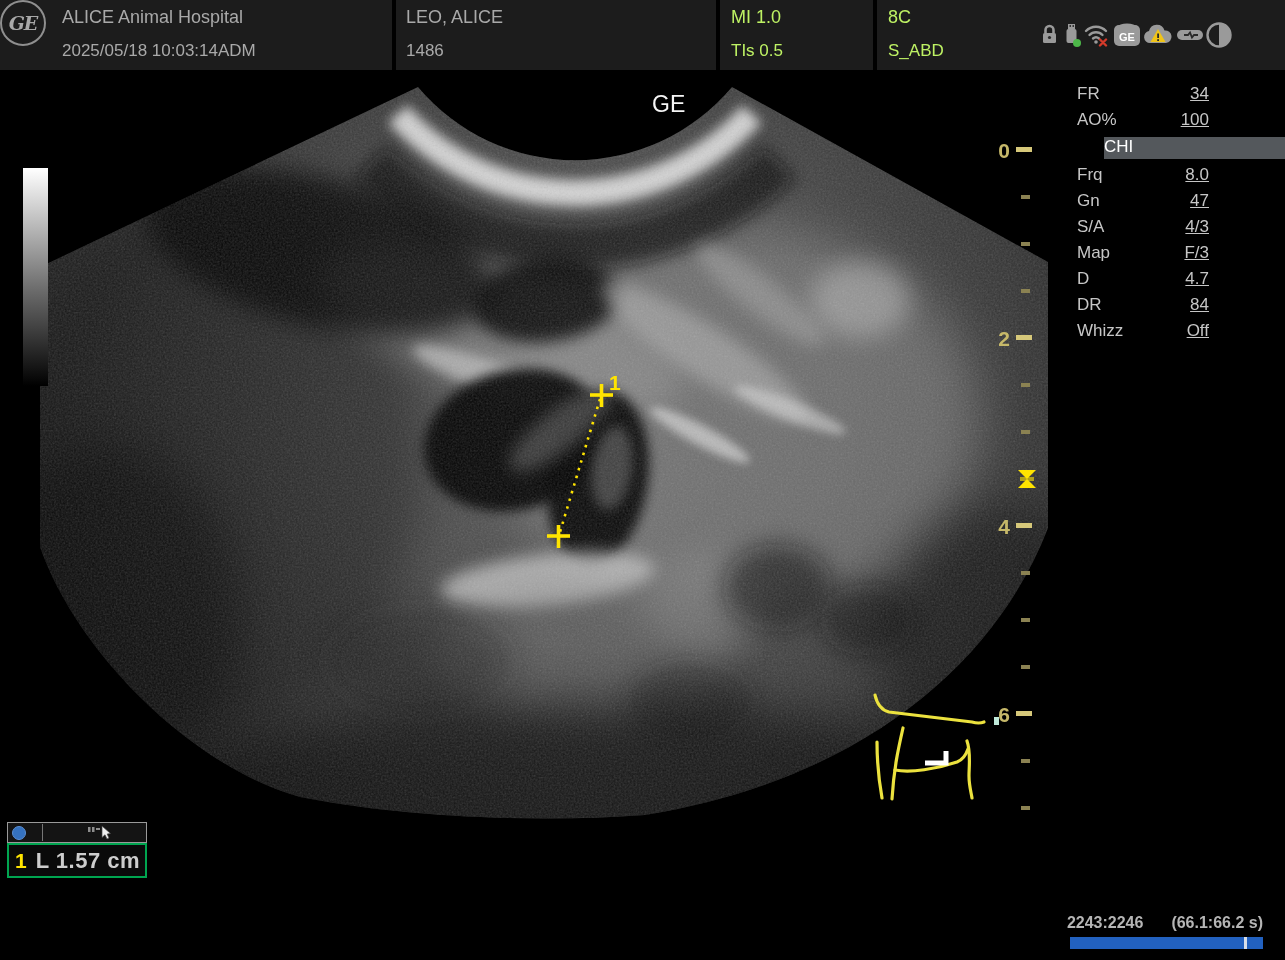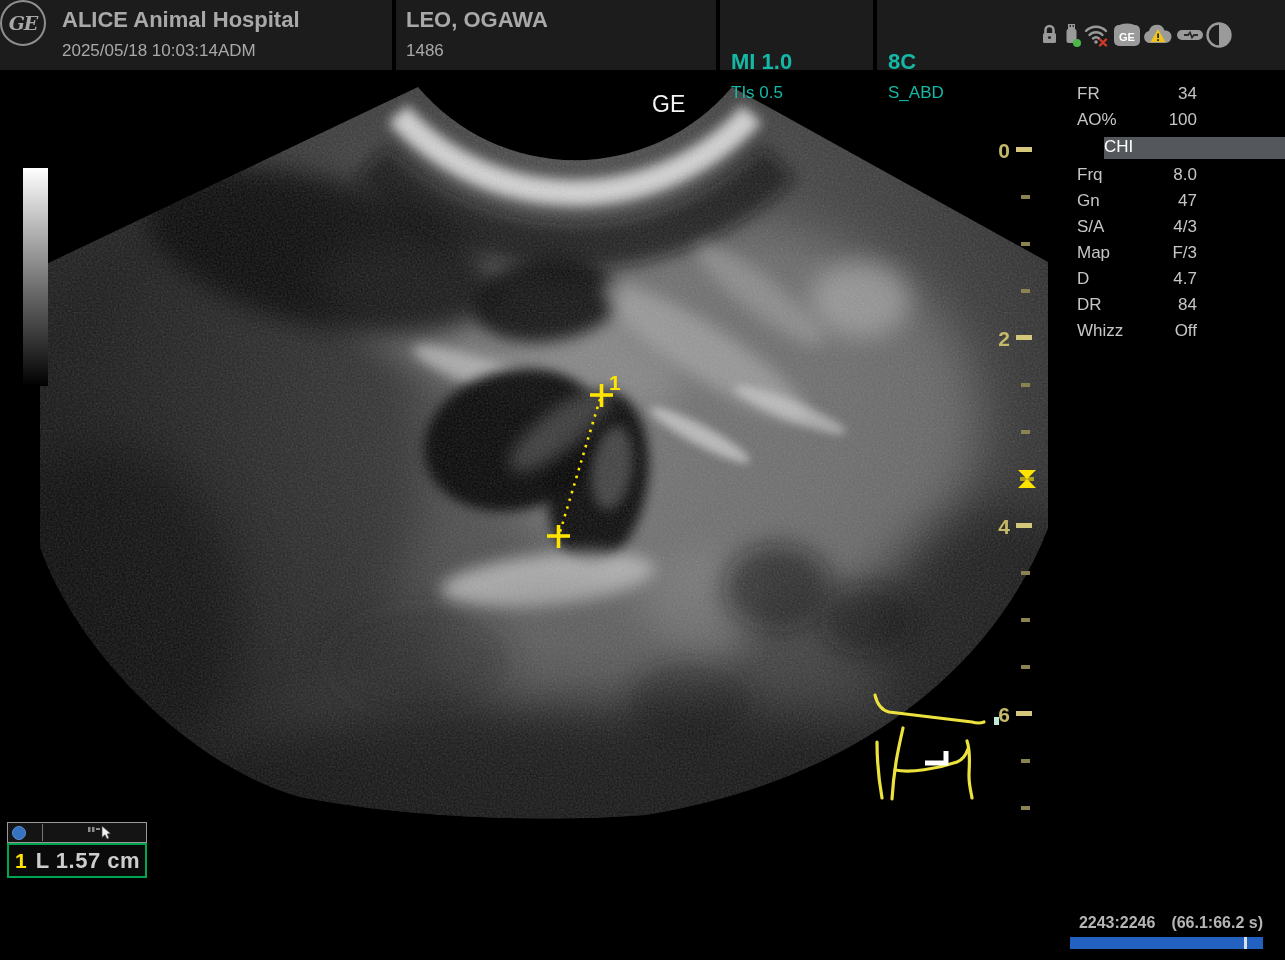--- a/index.html
+++ b/index.html
@@ -4,53 +4,53 @@
 <style>
   * { margin:0; padding:0; box-sizing:border-box; }
   html,body { width:1285px; height:960px; background:#000; overflow:hidden;
               font-family:"Liberation Sans", sans-serif; }
   .abs { position:absolute; }
   #stage { position:relative; width:1285px; height:960px; background:#000; }
 
   
   #topbar { left:0; top:0; width:1285px; height:70px; background:#1c1c1c; z-index:5; }
   .tb-divider { top:0; width:4px; height:70px; background:#000; }
-  .tb-line1 { top:7px; font-size:22px; font-weight:bold; color:#a9a9a9; white-space:nowrap; }
+  .tb-line1 { top:7px; font-size:18px; font-weight:normal; color:#a9a9a9; white-space:nowrap; }
   .tb-line2 { top:41px; font-size:17px; font-weight:normal; color:#a9a9a9; white-space:nowrap;text-align:center; }
-  .tb-white { color:#14b8a6;margin-top:42px; }
+  .tb-white { color:#bef264; }
   #ge-logo { left:8px; top:11px; width:46px; height:46px; border:2px solid #8f8f8f; border-radius:50%;
              display:flex; align-items:center; justify-content:center;
              font-family:"DejaVu Serif", serif; font-style:italic; font-weight:bold;
              font-size:19px; color:#a8a8a8; letter-spacing:-1px; }
   #status-icons { left:1040px; top:21px; width:192px; height:28px; display:flex;
                   align-items:center; justify-content:space-between; }
   #status-icons svg { display:block; }
 
   
   .param-row { left:1077px; width:136px; height:22px; font-size:17px; color:#c6c6c6; z-index:4;text-align:right; }
   .p-label { position:absolute; left:0; top:0; }
-  .p-value { position:absolute; right:16px; top:0; }
+  .p-value { position:absolute; right:4px; top:0;text-decoration:underline; }
   .param-row.highlight { left:1104px; width:213px; background:#54585c; padding-left:0; color:#ffffff; }
 
   
   #meas-box { left:7px; top:822px; width:140px; z-index:6; }
   #meas-header { position:relative; width:140px; height:21px; border:1px solid #9a9a9a; background:#141414; }
   #meas-dot { position:absolute; left:4px; top:2.5px; width:14px; height:14px; border-radius:50%;
               background:#3572c0; border:1px solid #5b8fd4; }
   #meas-divider { position:absolute; left:34px; top:1px; width:1px; height:17px; background:#777; }
   #meas-cursor { position:absolute; left:78px; top:1px; }
   #meas-result { position:relative; width:140px; height:35px; border:2px solid #00a550; background:#0a0a0a;
                  display:flex; align-items:center; }
   #meas-index { color:#ffe400; font-size:21px; font-weight:bold; margin-left:6px; }
   #meas-text  { color:#cdcdcd; font-size:22px; font-weight:bold; margin-left:9px; letter-spacing:0.5px; }
 
   
   #status-msg { left:180px; top:908px; font-size:18px; color:#f2f2f2; z-index:6; white-space:nowrap; }
   #cine-text { right:22px; top:914px; font-size:16px; font-weight:bold; color:#b5b5b5; z-index:6; white-space:nowrap; }
-  #cine-text span { margin-left:16px; }
+  #cine-text span { margin-left:28px; }
   #cine-bar { left:1070px; top:937px; width:193px; height:12px; background:#2261bf; z-index:6; }
   #cine-notch { position:absolute; left:174px; top:0; width:3px; height:12px; background:#d8dfe9; }
 
   svg text { user-select:none; }
 </style>
 </head>
 <body>
 
 <div id="stage">
 
@@ -201,21 +201,21 @@
       <path d="M 925 763 L 946 763 L 946 751" stroke="#ffffff" stroke-width="5" stroke-linecap="butt"></path>
       <rect x="994" y="717" width="5" height="8" fill="#bfe9d9" stroke="none"></rect>
     </g>
   </svg>
 
   <div id="topbar" class="abs">
     <div id="ge-logo">GE</div>
     <div class="abs tb-line1" style="left:62px">ALICE Animal Hospital</div>
     <div class="abs tb-line2" style="left:62px">2025/05/18 10:03:14ADM</div>
     <div class="abs tb-divider" style="left:392px"></div>
-    <div class="abs tb-line1" style="left:406px">LEO, OGAWA</div>
+    <div class="abs tb-line1" style="left:406px">LEO, ALICE</div>
     <div class="abs tb-line2" style="left:406px">1486</div>
     <div class="abs tb-divider" style="left:716px"></div>
     <div class="abs tb-line1 tb-white" style="left:731px">MI 1.0</div>
     <div class="abs tb-line2 tb-white" style="left:731px">TIs 0.5</div>
     <div class="abs tb-divider" style="left:873px"></div>
     <div class="abs tb-line1 tb-white" style="left:888px">8C</div>
     <div class="abs tb-line2 tb-white" style="left:888px">S_ABD</div>
 
     <div id="status-icons" class="abs">
       <svg width="19" height="24" viewBox="0 0 19 24">

